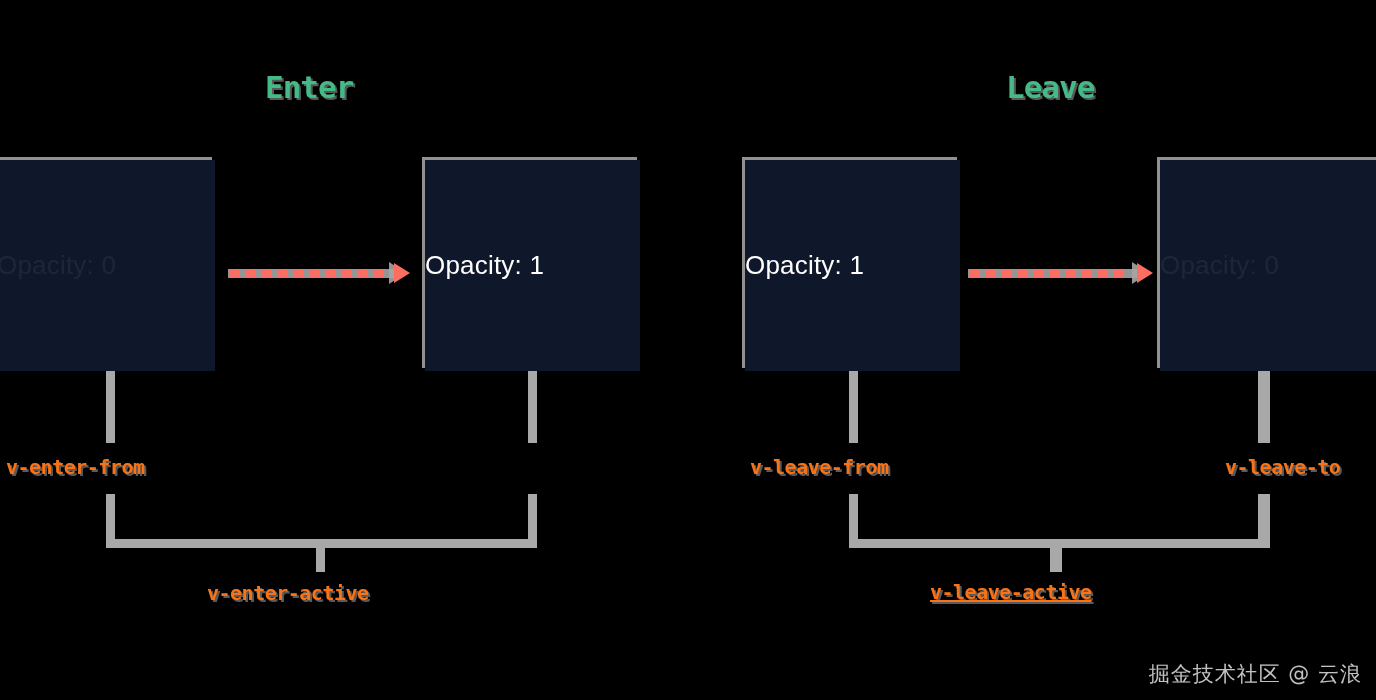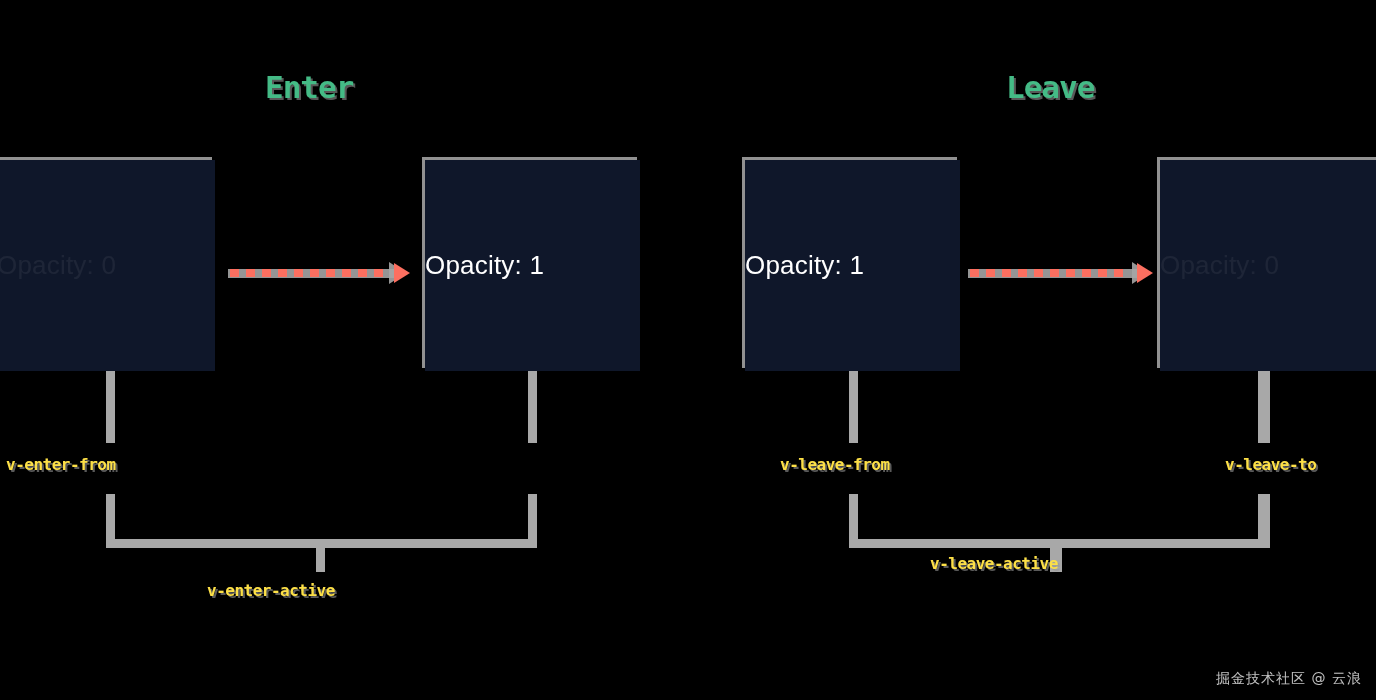--- a/index.html
+++ b/index.html
@@ -91,34 +91,34 @@
   .hline {
     position: absolute;
     background: #a8a8a8;
   }
 
   
   .cls-label {
     position: absolute;
     font-family: "DejaVu Sans Mono", "Liberation Mono", monospace;
     font-weight: bold;
-    font-size: 16px;
-    color: #fde047;
+    font-size: 20px;
+    color: #f97316;
     text-shadow: 2px 2px 0 rgba(150,150,150,0.6);
     white-space: nowrap;
     letter-spacing: -0.5px;
   }
 
   
   .watermark {
     position: absolute;
     right: 14px;
     bottom: 12px;
     font-family: "DejaVu Sans", sans-serif;
-    font-size: 14px;
+    font-size: 21px;
     color: rgba(235,235,235,0.82);
     white-space: nowrap;
     letter-spacing: 1px;
   }
 </style>
 </head>
 <body>
 
 <div id="stage">
 
@@ -164,25 +164,25 @@
     <div class="arrow-head"></div>
   </div>
 
   <div class="box" style="left:1160px; top:160px; width:222px; height:211px;">
     <span class="box-label faded">Opacity: 0</span>
   </div>
 
   <div class="vline" style="left:849px; top:371px; width:9px; height:72px;"></div>
   <div class="vline" style="left:1258px; top:371px; width:12px; height:72px;"></div>
 
-  <div class="cls-label" style="left:750px; top:455px;margin-left:30px;">v-leave-from</div>
+  <div class="cls-label" style="left:750px; top:455px;">v-leave-from</div>
   <div class="cls-label" style="left:1184px; top:455px;margin-left:41px;">v-leave-to</div>
 
   <div class="vline" style="left:849px; top:494px; width:9px; height:46px;"></div>
   <div class="vline" style="left:1258px; top:494px; width:12px; height:46px;"></div>
   <div class="hline" style="left:849px; top:539px; width:421px; height:9px;"></div>
   <div class="vline" style="left:1050px; top:548px; width:12px; height:24px;"></div>
 
-  <div class="cls-label" style="left:930px; top:554px;">v-leave-active</div>
+  <div class="cls-label" style="left:930px; top:580px;text-decoration:underline;">v-leave-active</div>
 
   <div class="watermark">掘金技术社区 @ 云浪</div>
 
 </div>
 
 </body></html>

